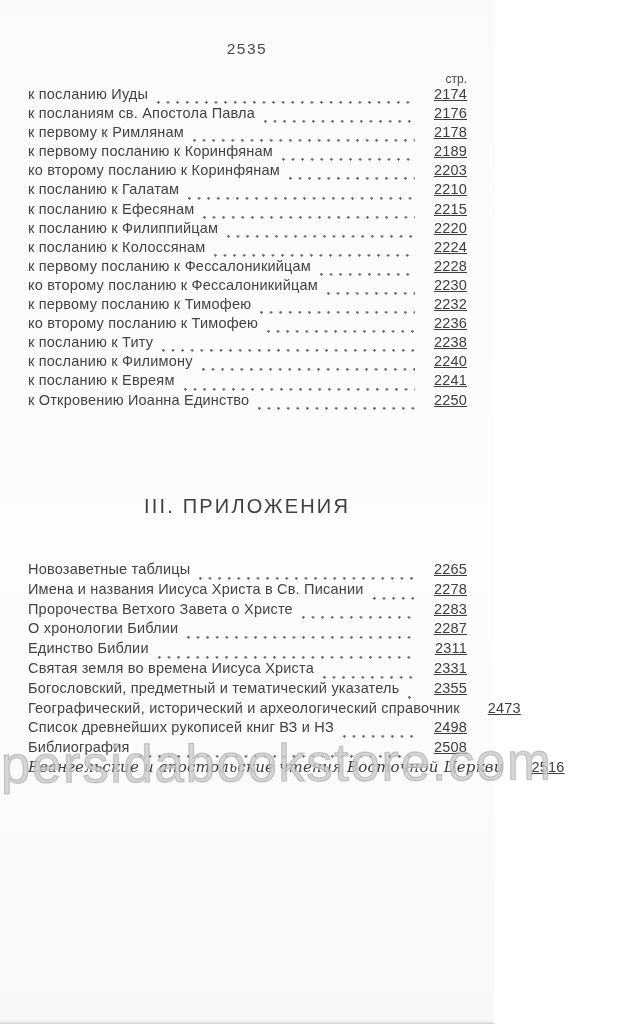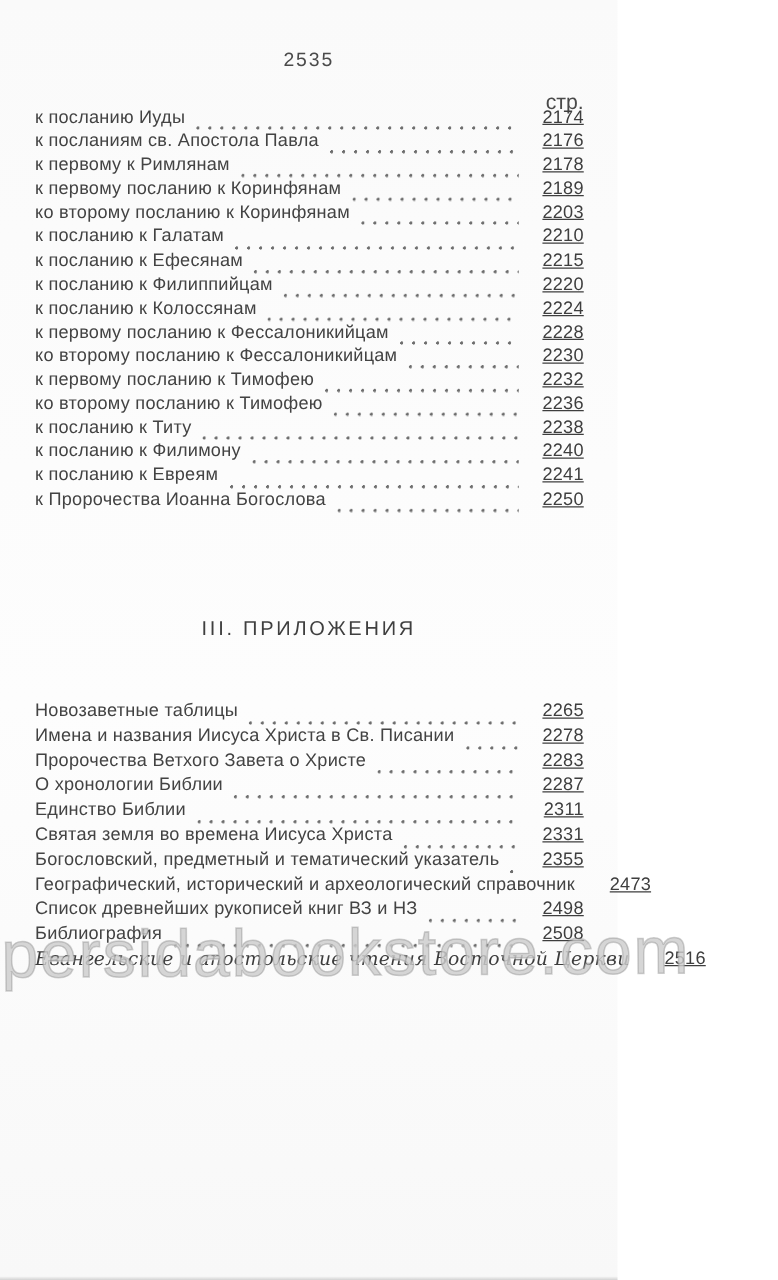--- a/index.html
+++ b/index.html
@@ -14,21 +14,21 @@
     background: linear-gradient(180deg, #fafafa 0%, #fdfdfd 55%, #f8f8f8 100%);
     color: #424242;
   }
   .folio {
     position: absolute; top: 40px; left: 0; width: 100%;
     text-align: center;
     font-size: 15.5px; letter-spacing: 1.5px; color: #4a4a4a;
   }
   .col-header {
     position: absolute; top: 72px; right: 27px;
-    font-size: 17px; color: #4a4a4a; margin-left: 24px;
+    font-size: 12px; color: #4a4a4a; margin-left: 24px;
   }
   .toc-list {
     position: absolute; left: 28px; right: 27px;
   }
   .toc-list.part1 { top: 87px; }
   .toc-list.part2 { top: 540px; margin-top: 22px; }
   .toc-row {
     display: flex; 
     height: 19.1px;
     font-size: 14.5px; line-height: 1.05;
@@ -57,21 +57,21 @@
   .toc-row.italic .toc-label {
     font-family: "DejaVu Serif", serif;
     font-style: italic;
     font-size: 15px;
     color: #3c3c3c;
   }
   .toc-row.no-leader .leader { background-image: none; }
   .section-heading {
     position: absolute; top: 495px; left: 0; width: 100%;
     text-align: center;
-    font-size: 16px; letter-spacing: 2.2px;
+    font-size: 20px; letter-spacing: 2.2px;
     color: #3f3f3f;
   }
   .watermark {
     position: absolute; top: 736px; left: 1px; width: 621px;
     font-size: 53px; letter-spacing: 1.5px;
     line-height: 1;
     color: rgba(158, 158, 158, 0.42);
     -webkit-text-stroke: 1.2px rgba(125, 125, 125, 0.35);
     text-shadow: 0 1px 1px rgba(255,255,255,0.7);
     transform: rotate(-0.35deg);
@@ -183,21 +183,21 @@
     <span class="toc-page">2240</span>
   </div>
 
   <div class="toc-row">
     <span class="toc-label">к посланию к Евреям</span>
     <span class="leader"></span>
     <span class="toc-page">2241</span>
   </div>
 
   <div class="toc-row">
-    <span class="toc-label">к Пророчества Иоанна Богослова</span>
+    <span class="toc-label">к Откровению Иоанна Единство</span>
     <span class="leader"></span>
     <span class="toc-page">2250</span>
   </div>
 </div>
 
   <div class="section-heading">III. ПРИЛОЖЕНИЯ</div>
 
   <div class="toc-list part2">
   <div class="toc-row">
     <span class="toc-label">Новозаветные таблицы</span>

